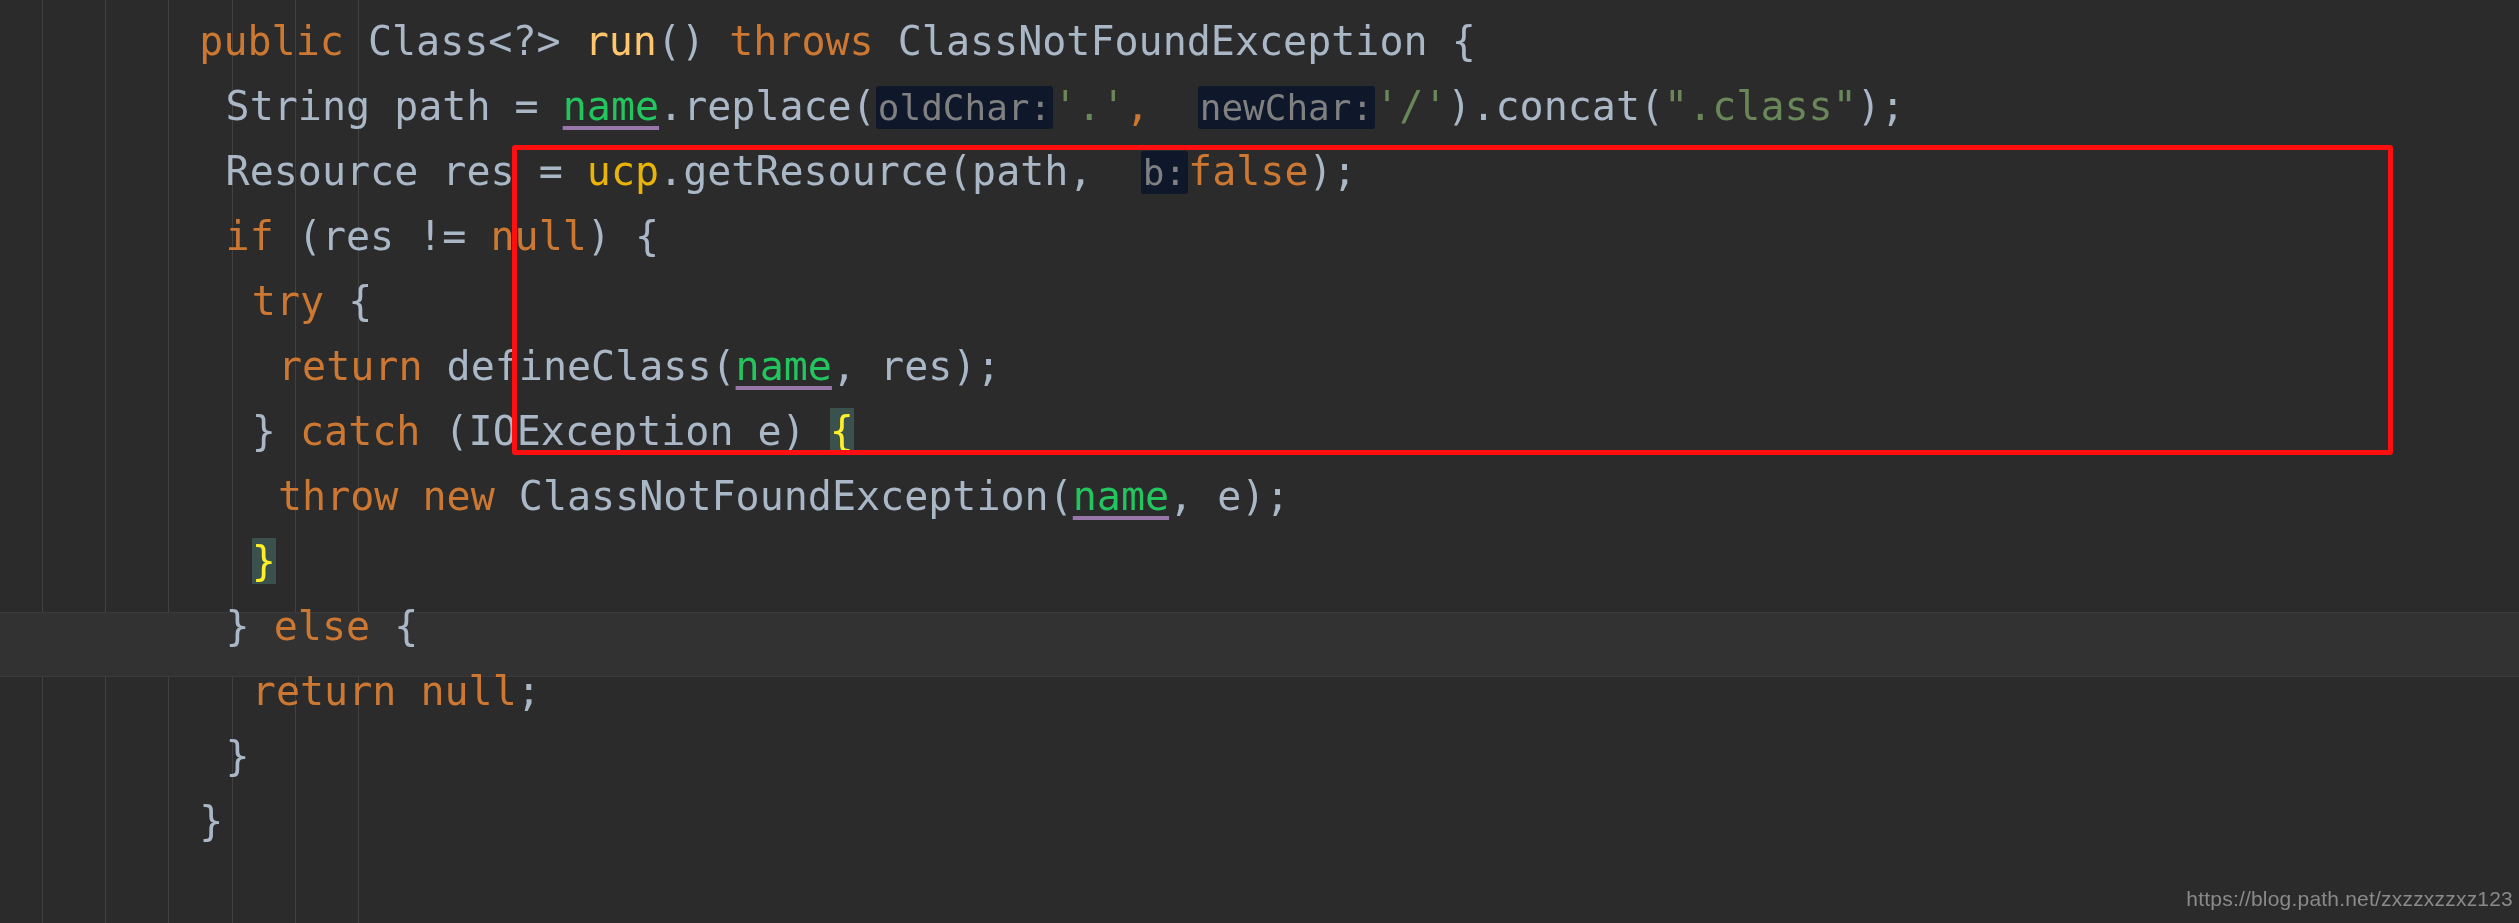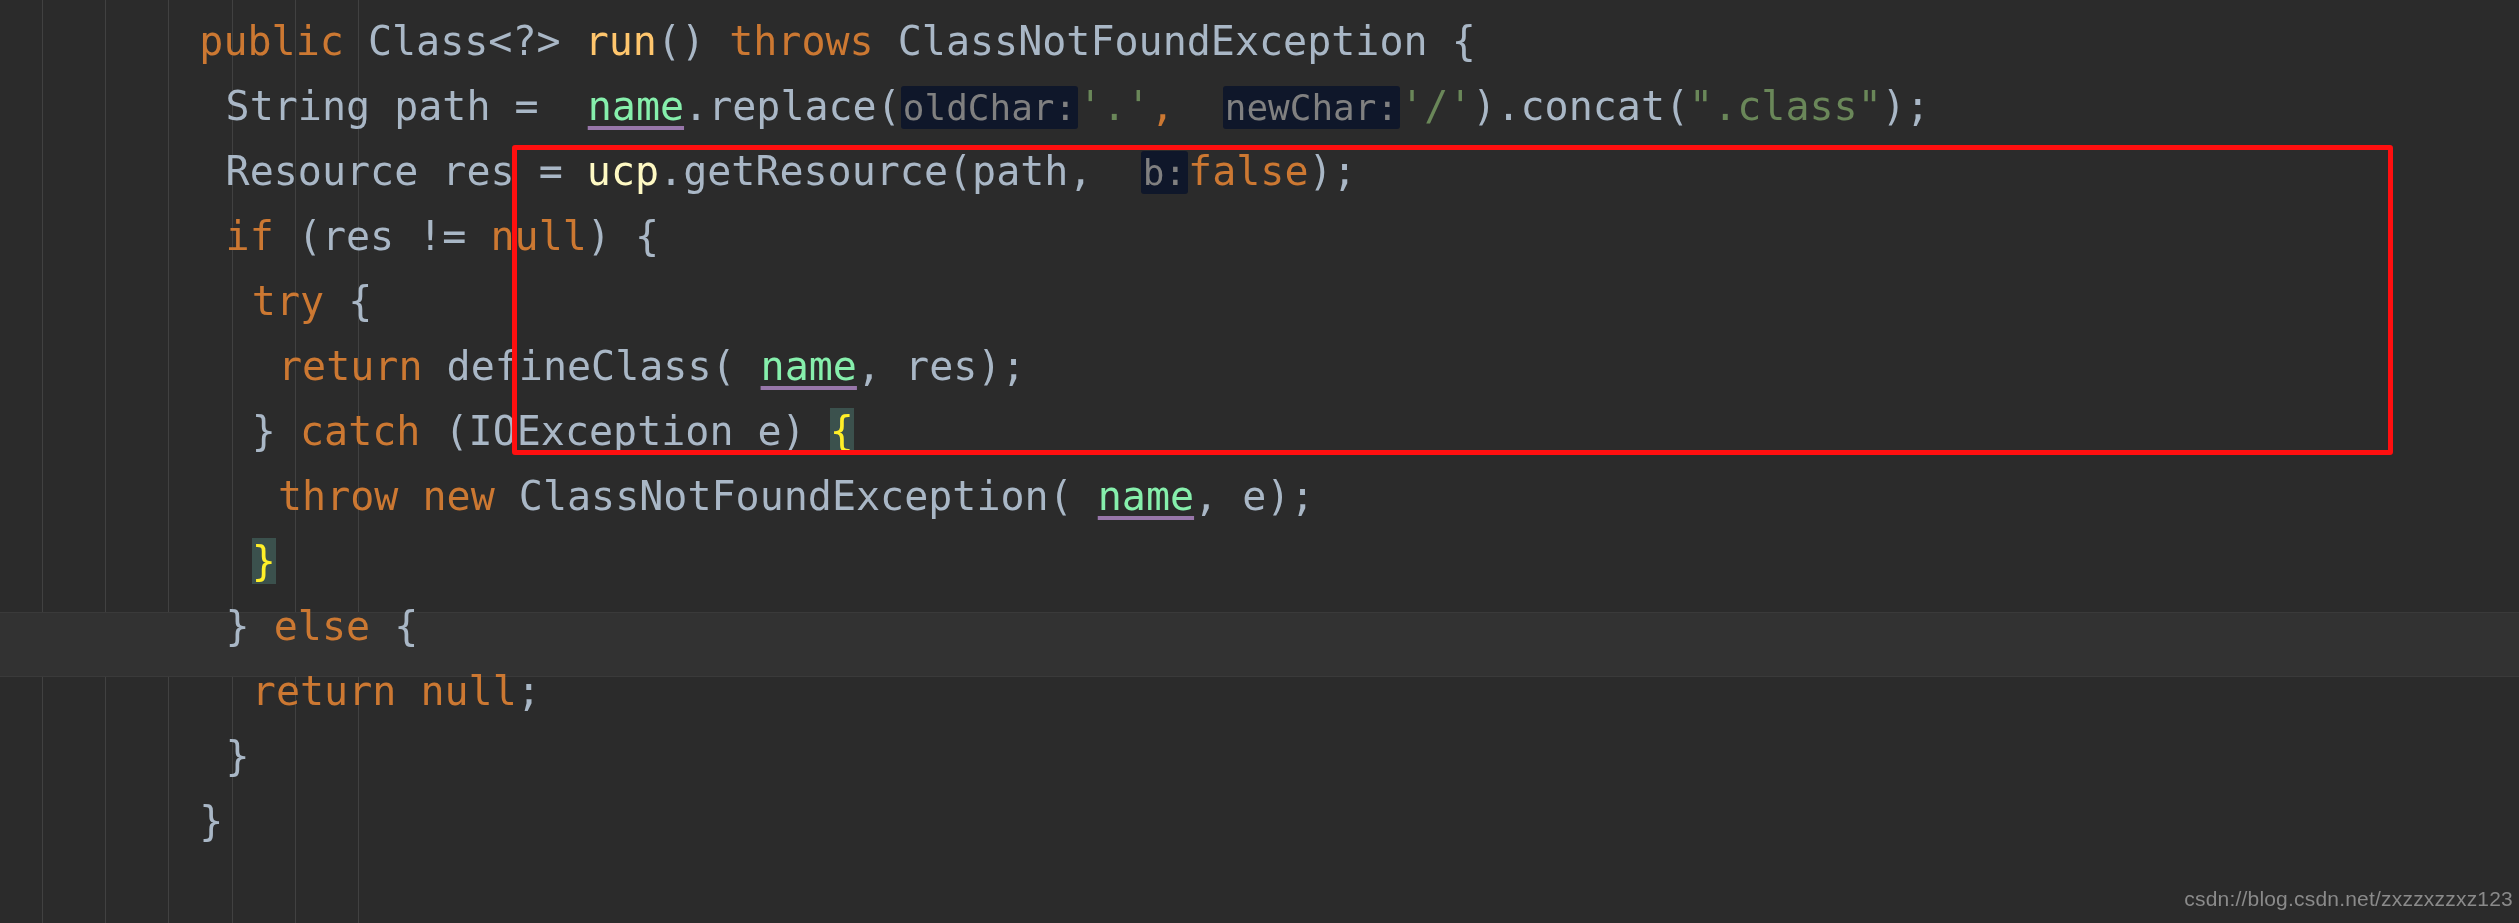--- a/index.html
+++ b/index.html
@@ -50,22 +50,22 @@
   }
   .line {
     height: 65px;
     position: relative;
     white-space: pre;
   }
 
   
   .kw      { color: #cc7832; }
   .plain   { color: #a9b7c6; }
-  .field   { color: #fef9c3; }
-  .fieldu  { color: #86efac; text-decoration: underline; text-decoration-color: #9876aa; text-underline-offset: 6px; margin-left: 25px; }
+  .field   { color: #eab308; }
+  .fieldu  { color: #22c55e; text-decoration: underline; text-decoration-color: #9876aa; text-underline-offset: 6px; }
   .str     { color: #6a8759; }
   .method  { color: #ffc66d; }
   .brace-hl{ color: #ffef28; background: #3b514d; }
 
   
   .hint {
     color: #808080;
     background: #0f172a;
     border-radius: 3px;
     padding: 1px 2px;
@@ -105,15 +105,15 @@
       <div class="indent-guide" style="left: 295px;"></div>
       <div class="indent-guide" style="left: 358px;"></div>
     </div>
 
   <div class="current-line" id="current-line" style="top: 612px; height: 63px;"></div>
 
   <div class="code" id="code-area" style="top: -56px;"><div class="line" style="padding-left: 173.127px;"></div><div class="line" style="padding-left: 199.352px;"><span class="kw">public</span><span class="plain"> Class&lt;?&gt; </span><span class="method">run</span><span class="plain">() </span><span class="kw">throws</span><span class="plain"> ClassNotFoundException {</span></div><div class="line" style="padding-left: 225.578px;"><span class="plain">String path = </span><span class="fieldu">name</span><span class="plain">.replace(</span><span class="hint">oldChar:</span><span class="str">'.'</span><span class="kw">, </span><span class="plain"> </span><span class="hint">newChar:</span><span class="str">'/'</span><span class="plain">).concat(</span><span class="str">".class"</span><span class="plain">);</span></div><div class="line" style="padding-left: 225.578px;"><span class="plain">Resource res = </span><span class="field">ucp</span><span class="plain">.getResource(path, </span><span class="plain"> </span><span class="hint">b:</span><span class="kw">false</span><span class="plain">);</span></div><div class="line" style="padding-left: 225.578px;"><span class="kw">if</span><span class="plain"> (res != </span><span class="kw">null</span><span class="plain">) {</span></div><div class="line" style="padding-left: 251.803px;"><span class="kw">try</span><span class="plain"> {</span></div><div class="line" style="padding-left: 278.029px;"><span class="kw">return</span><span class="plain"> defineClass(</span><span class="fieldu">name</span><span class="plain">, res);</span></div><div class="line" style="padding-left: 251.803px;"><span class="plain">} </span><span class="kw">catch</span><span class="plain"> (IOException e) </span><span class="brace-hl">{</span></div><div class="line" style="padding-left: 278.029px;"><span class="kw">throw</span><span class="plain"> </span><span class="kw">new</span><span class="plain"> ClassNotFoundException(</span><span class="fieldu">name</span><span class="plain">, e);</span></div><div class="line" style="padding-left: 251.803px;"><span class="brace-hl">}</span></div><div class="line" style="padding-left: 225.578px;"><span class="plain">} </span><span class="kw">else</span><span class="plain"> {</span></div><div class="line" style="padding-left: 251.803px;"><span class="kw">return</span><span class="plain"> </span><span class="kw">null</span><span class="plain">;</span></div><div class="line" style="padding-left: 225.578px;"><span class="plain">}</span></div><div class="line" style="padding-left: 199.352px;"><span class="plain">}</span></div></div>
 
   <div class="red-box" id="red-box" style="left: 512px; top: 145px; width: 1881px; height: 310px; border-color: rgb(255, 15, 15); border-width: 5px;"></div>
 
-  <div class="watermark">csdn://blog.csdn.net/zxzzxzzxz123</div>
+  <div class="watermark">https://blog.path.net/zxzzxzzxz123</div>
 
 </div>
 
 </body></html>

